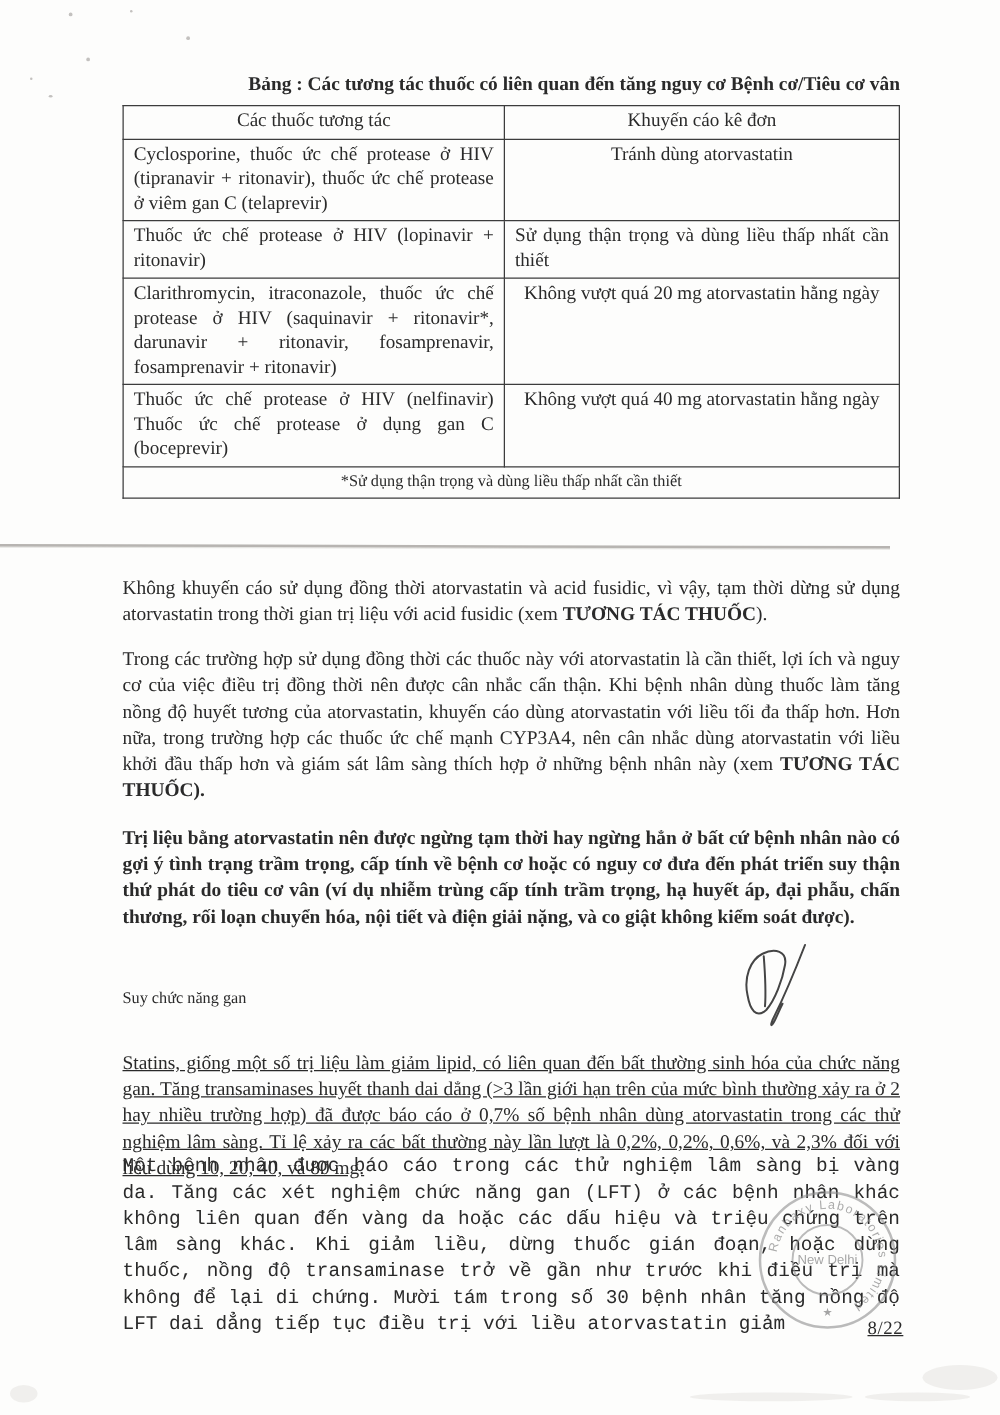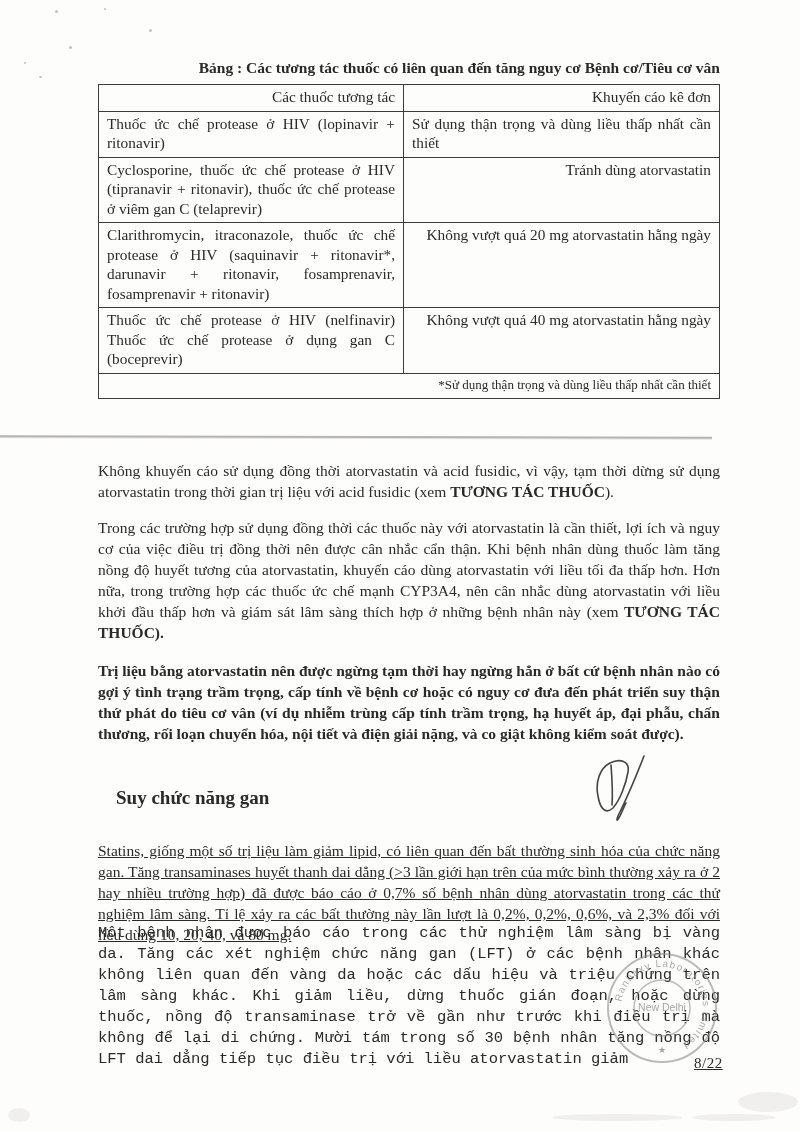--- a/index.html
+++ b/index.html
@@ -17,35 +17,35 @@
     position:absolute;left:105px;top:58px;width:615px;
     font-weight:bold;font-size:15.5px;line-height:20px;text-align:right;
   }
   table.itbl{
     position:absolute;left:98px;top:84px;width:621px;
     border-collapse:collapse;table-layout:fixed;
     font-size:15.3px;line-height:19.5px;
   }
   table.itbl th,table.itbl td{
     border:1.6px solid #3c3c3c;
-    vertical-align:top;text-align:right;
+    vertical-align:top;text-align:center;
     padding:2px 8px 4px 8px;font-weight:normal;
   }
   table.itbl td.j{text-align:justify;}
   table.itbl .fn{font-size:13px;line-height:16px;padding:3px 8px 5px 8px;}
 
   
   .para{
     position:absolute;left:98px;width:622px;
     font-size:15.5px;line-height:21px;text-align:justify;
   }
   .para .b{font-weight:bold;}
   .bold-para{font-weight:bold;}
   .sec-head{
-    position:absolute;left:116px;font-weight:bold;font-size:19px;line-height:20px;
+    position:absolute;left:98px;font-weight:normal;font-size:13px;line-height:20px;
   }
   .page-num{
     position:absolute;left:694px;top:1055px;font-size:15px;letter-spacing:.5px;text-decoration:underline;
   }
 
   
   .strike-line{
     position:absolute;left:0;top:436px;width:712px;height:2px;
     background:#aba8a4;opacity:.85;transform:rotate(.12deg);
     box-shadow:0 1px 0 rgba(171,168,164,.35);
@@ -74,26 +74,26 @@
         <col style="width:316px">
       </colgroup>
     <thead>
       <tr>
         <th>Các thuốc tương tác</th>
         <th>Khuyến cáo kê đơn</th>
       </tr>
     </thead>
     <tbody>
       <tr>
+        <td class="j">Cyclosporine, thuốc ức chế protease ở HIV (tipranavir + ritonavir), thuốc ức chế protease ở viêm gan C (telaprevir)</td>
+        <td>Tránh dùng atorvastatin</td>
+      </tr>
+      <tr>
         <td class="j">Thuốc ức chế protease ở HIV  (lopinavir + ritonavir)</td>
         <td class="j">Sử dụng thận trọng và dùng liều thấp nhất cần thiết</td>
-      </tr>
-      <tr>
-        <td class="j">Cyclosporine, thuốc ức chế protease ở HIV (tipranavir + ritonavir), thuốc ức chế protease ở viêm gan C (telaprevir)</td>
-        <td>Tránh dùng atorvastatin</td>
       </tr>
       <tr>
         <td class="j">Clarithromycin, itraconazole, thuốc ức chế protease ở HIV  (saquinavir + ritonavir*, darunavir + ritonavir, fosamprenavir, fosamprenavir + ritonavir)</td>
         <td>Không vượt quá 20 mg atorvastatin hằng ngày</td>
       </tr>
       <tr>
         <td class="j">Thuốc ức chế protease ở HIV  (nelfinavir) Thuốc ức chế protease ở dụng gan C (boceprevir)</td>
         <td>Không vượt quá 40 mg atorvastatin hằng ngày</td>
       </tr>
       <tr>

